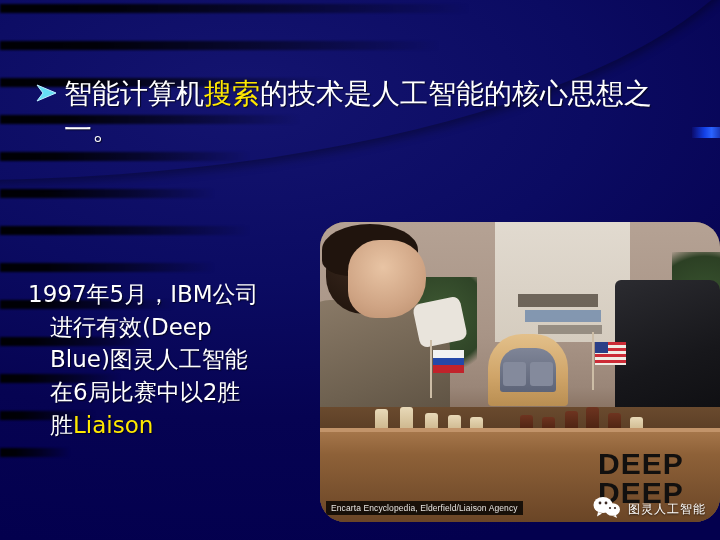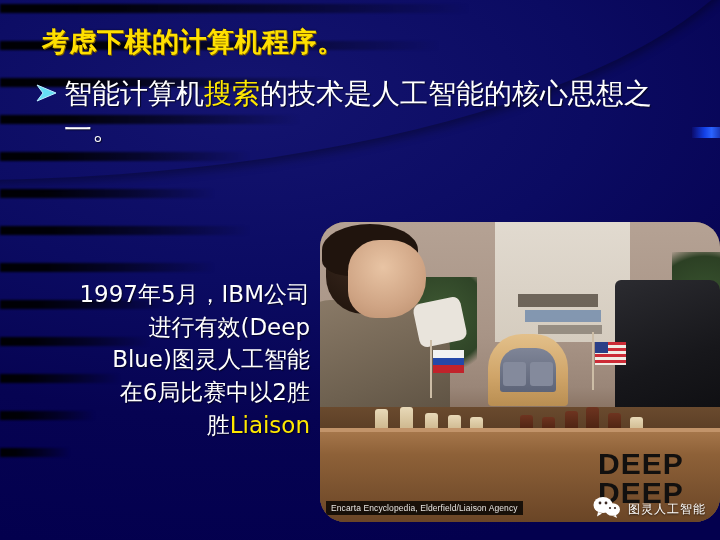--- a/index.html
+++ b/index.html
@@ -52,21 +52,21 @@
     font-family:"DejaVu Sans","Liberation Sans",sans-serif;
   }
   .hl{color:#ffe800;}
   .para{
     position:absolute;left:28px;top:278px;width:282px;
     font-size:23px;line-height:1.42;color:#ffffff;
     text-indent:0;
     font-family:"DejaVu Sans","Liberation Sans",sans-serif;
     text-shadow:1px 1px 1px rgba(0,0,0,.6);
   }
-  .para .ind{display:block;padding-left:22px;text-align:right;}
+  .para .ind{display:block;padding-left:22px;}
   .para .first{padding-left:0;}
   
   .photo{
     position:absolute;left:320px;top:222px;width:400px;height:300px;
     overflow:hidden;background:#6d5a4a;border-radius:25px;
   }
   .ph-wall{position:absolute;inset:0;
     background:linear-gradient(180deg,#b5a294 0%,#a89486 38%,#9a8678 55%,#8a7464 62%,#7d6450 66%,#6b5036 100%);}
   .ph-board-panel{position:absolute;left:175px;top:0;width:135px;height:120px;
     background:linear-gradient(180deg,#e9e4da 0%,#ddd6c9 100%);opacity:.85;}
@@ -145,21 +145,20 @@
     <div class="stripe" style="top:263px;width:215px;"></div>
     <div class="stripe" style="top:300px;width:175px;"></div>
     <div class="stripe" style="top:337px;width:150px;"></div>
     <div class="stripe" style="top:374px;width:120px;"></div>
     <div class="stripe" style="top:411px;width:95px;"></div>
     <div class="stripe" style="top:448px;width:70px;"></div>
   </div>
   <div class="curve"></div>
   <div class="accent-bar"></div>
 
-  <div class="title">考虑下棋的计算机程序。</div>
 
   <div class="bullets">
 
 
     <div class="bullet">
       <span class="arrow">
         <svg viewBox="0 0 22 20" width="22" height="20">
           <path d="M1 2 L20 10 L1 18 L7 10 Z" fill="#66e0f5" stroke="#bfefff" stroke-width="1"></path>
         </svg>
       </span>

